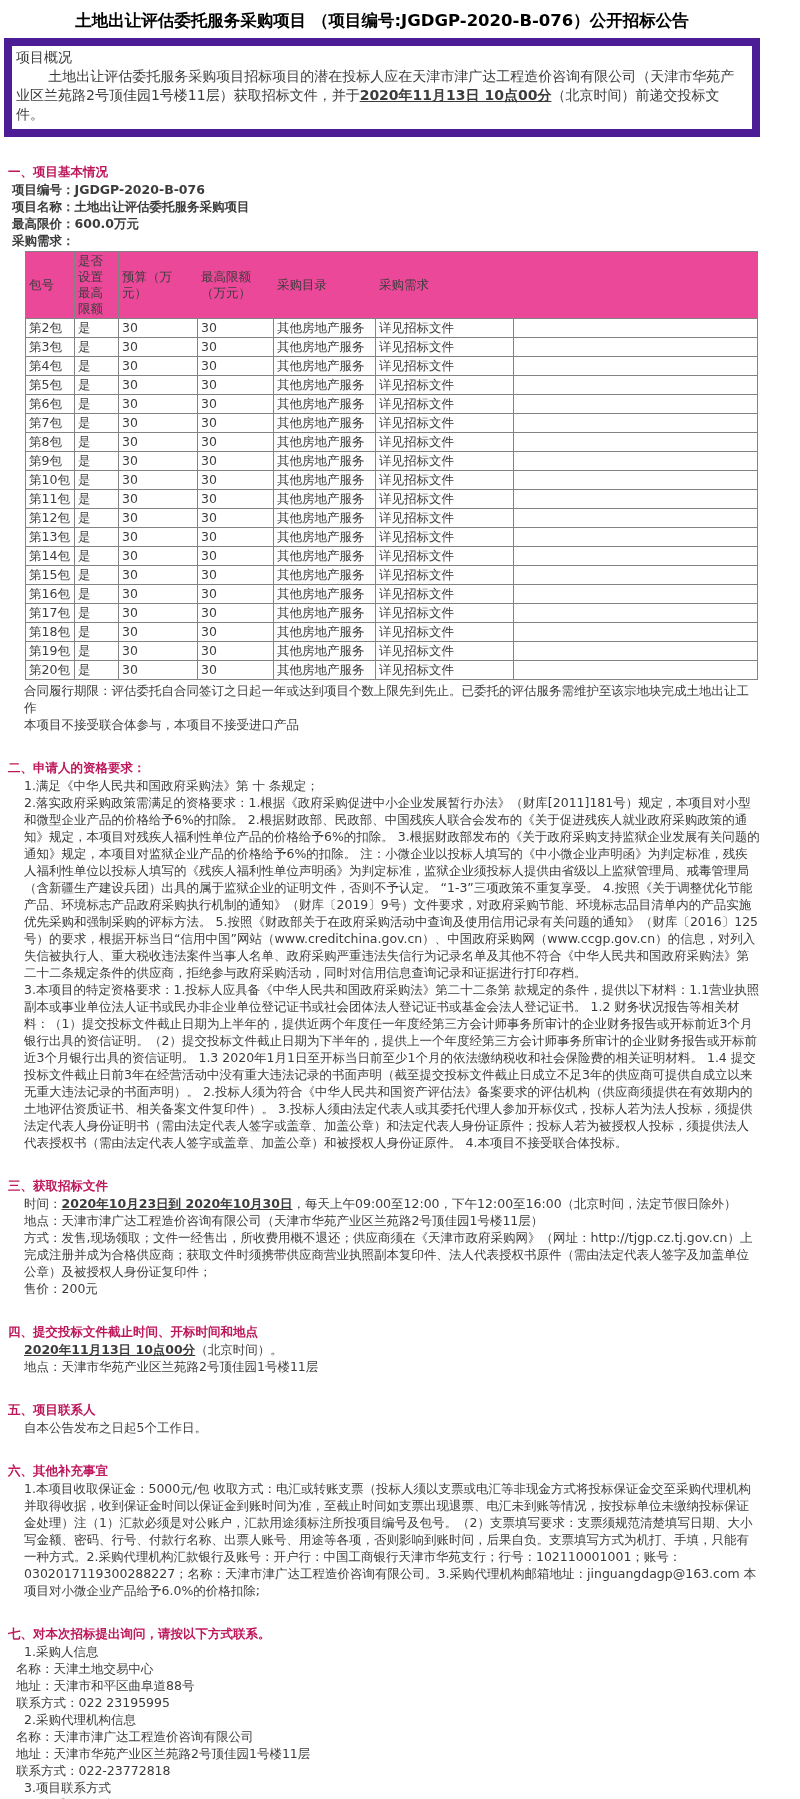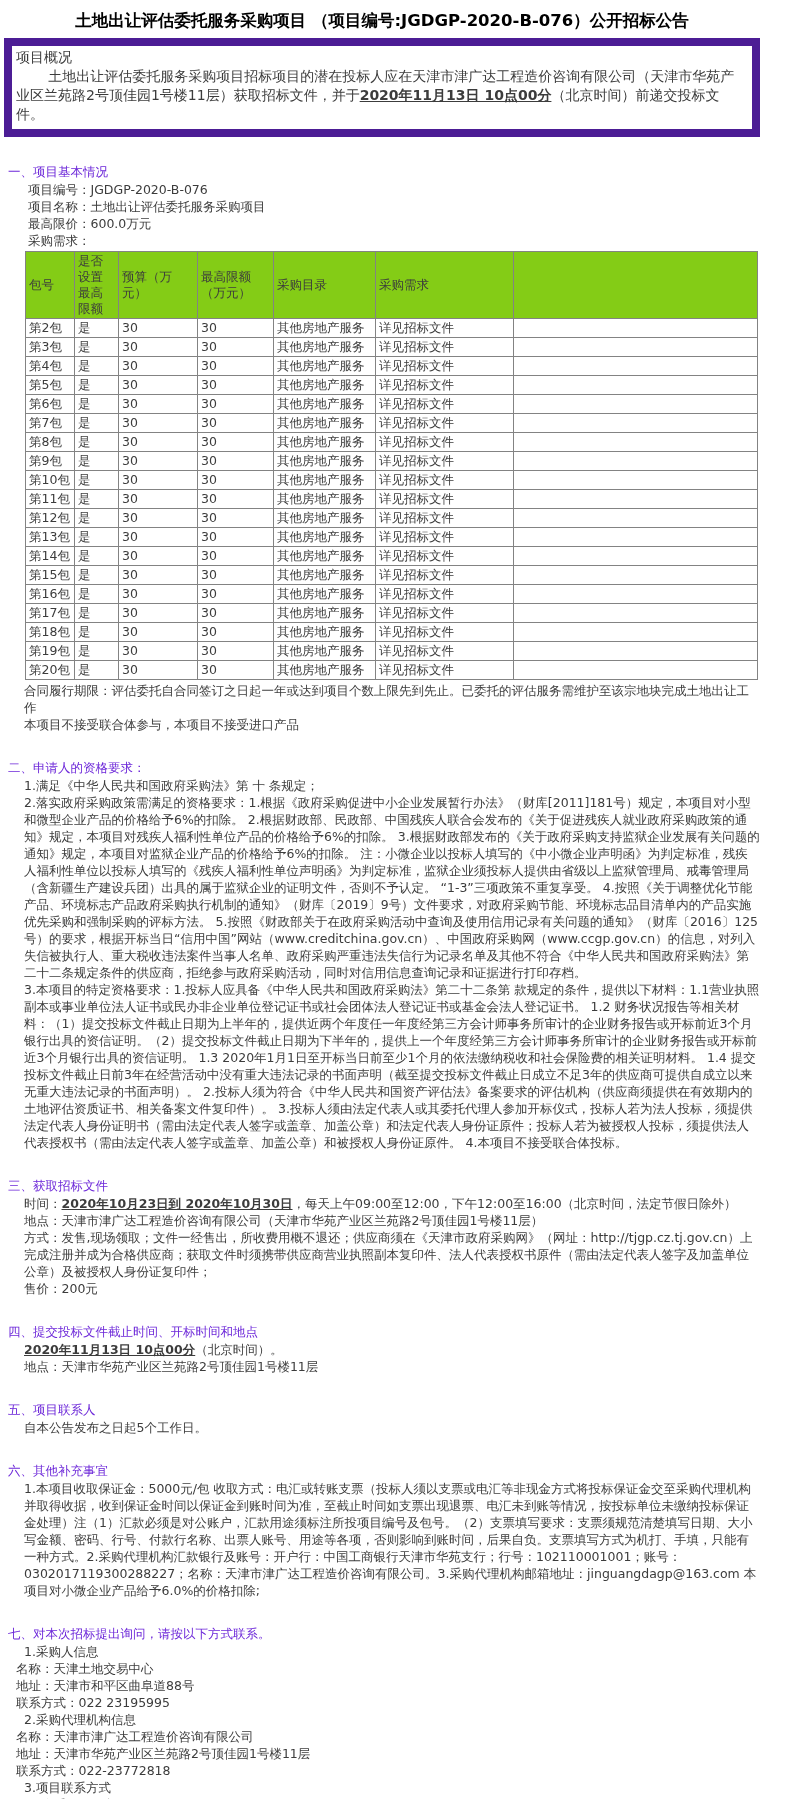--- a/index.html
+++ b/index.html
@@ -22,39 +22,39 @@
   }
   .overview-box {
     border:8px solid #4c1d95;
     margin:0 0 6px 0;
     padding:2px 6px 5px 4px;
     font-size:14px;
     line-height:19px;
   }
   .overview-para { text-indent:2.3em; }
   .u { text-decoration:underline; font-weight:bold; }
-  .sec-heading { font-weight:normal; color:#6d28d9; margin-left:4px; line-height:18px;margin-top:26px; }
-  .indent { margin-left:24px; }
+  .sec-heading { font-weight:bold; color:#be185d; margin-left:4px; line-height:18px;margin-top:26px; }
+  .indent { margin-left:8px;font-weight:bold; }
   .indent2 { margin-left:12px; }
   table.proc {
     border-collapse:collapse;
     table-layout:fixed;
     width:732px;
     margin:2px 0 2px 21px;
   }
   table.proc th, table.proc td {
     border:1px solid #838383;
     font-weight:normal;
     text-align:left;
     padding:1px 3px;
     overflow:hidden;
     font-size:12.5px;
     line-height:16px;
   }
-  table.proc thead th { background:#84cc16; height:36px; vertical-align:middle; }
+  table.proc thead th { background:#ec4899; height:36px; vertical-align:middle; }
   table.proc tbody td { height:18px; white-space:nowrap; }
   .para { margin-left:20px; }
   .attach-heading { font-weight:bold; color:#2e2e2e; margin-left:4px; margin-top:3px; }
   .attach-link { display:inline-block; margin-left:20px; cursor:pointer; }
   .footer { text-align:left; padding-right:44px; margin-top:6px; line-height:19px; }
 </style>
 </head>
 <body>
 
 <div class="page">

